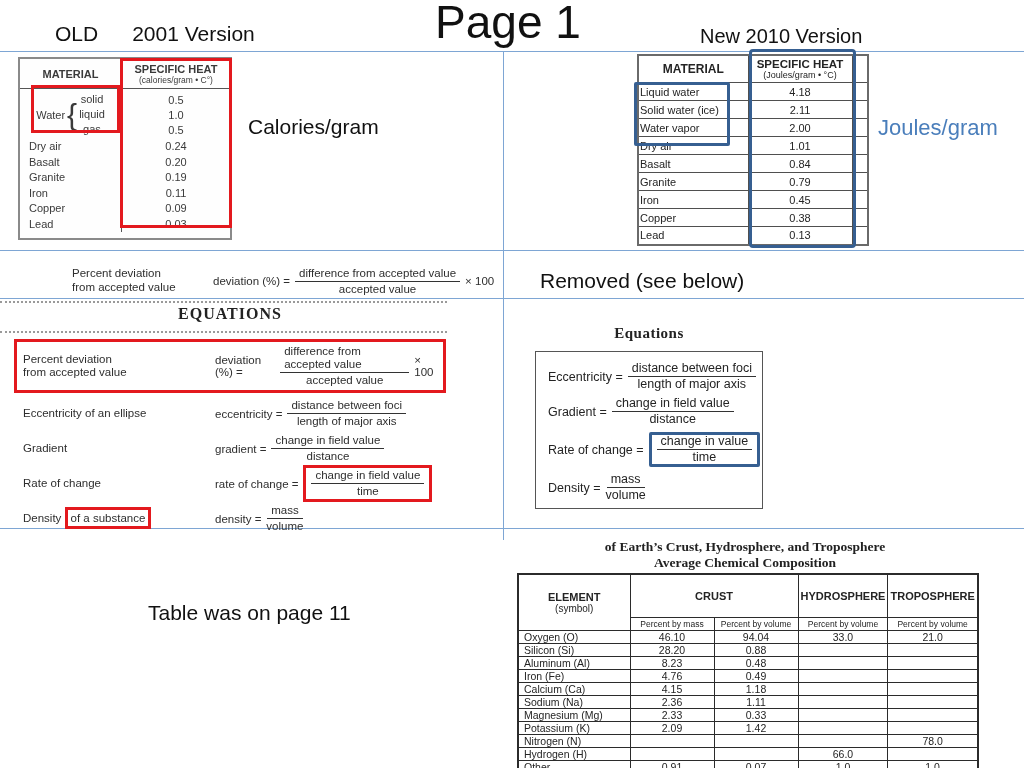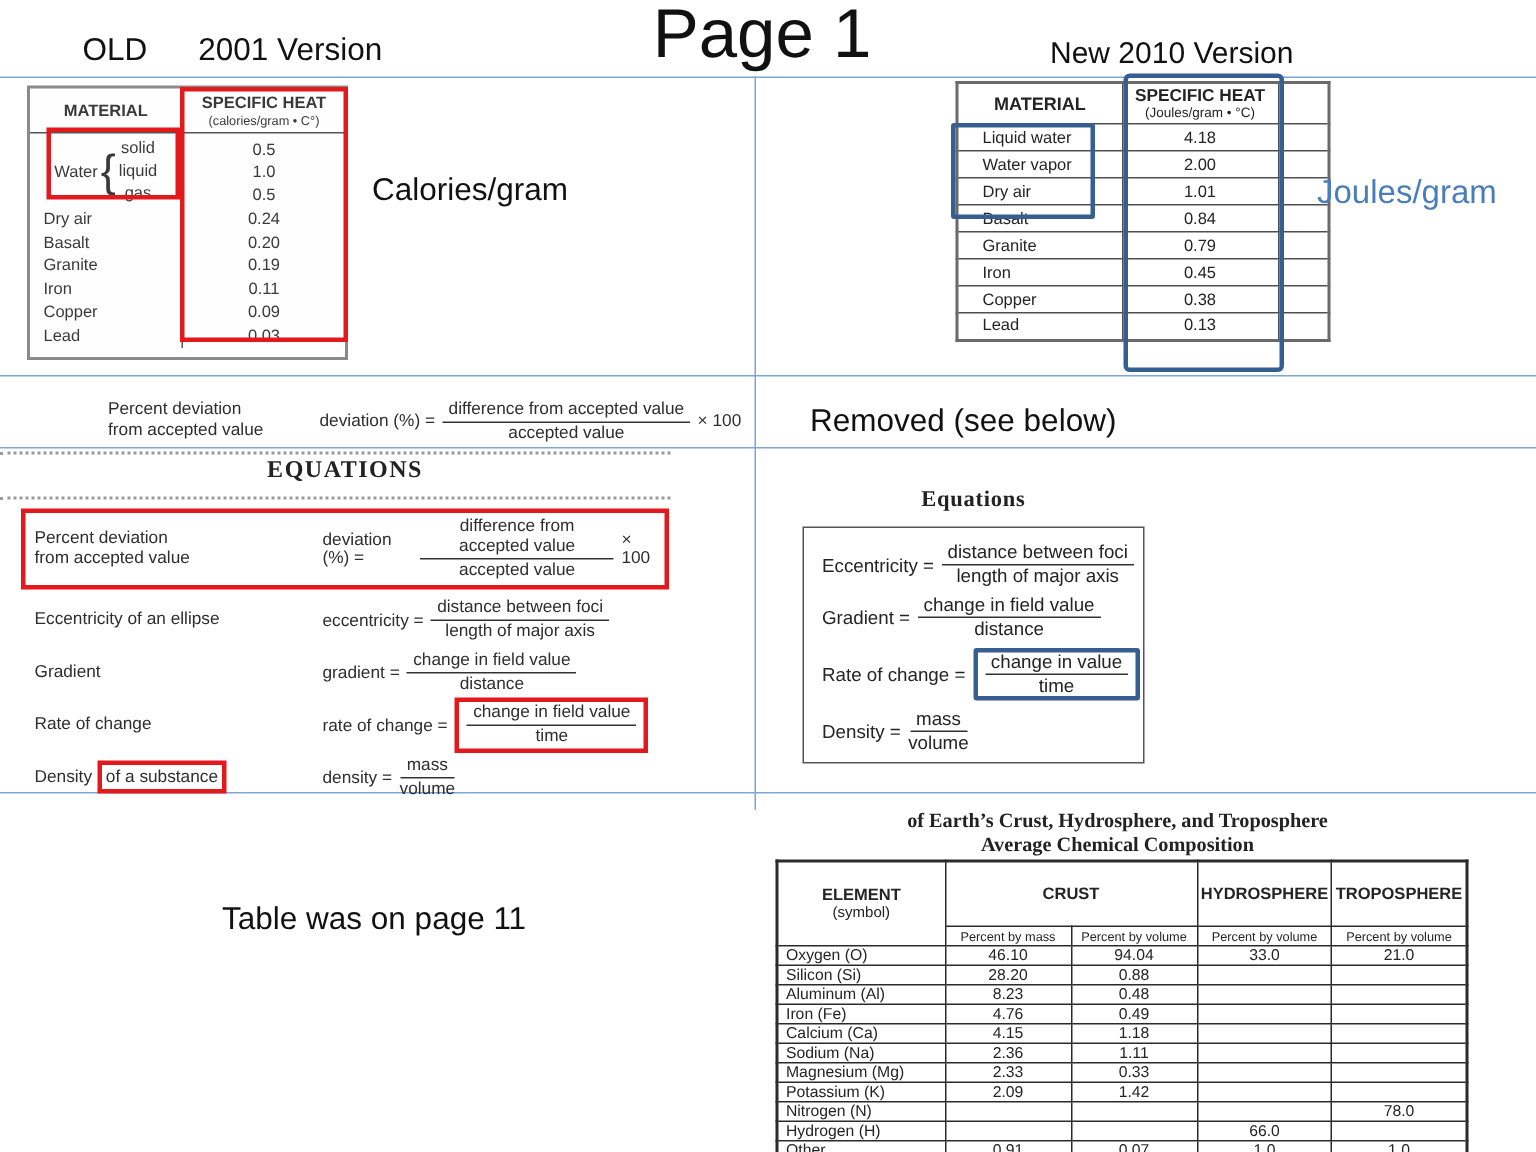--- a/index.html
+++ b/index.html
@@ -53,30 +53,30 @@
 
   
   #new-table{position:absolute;left:637px;top:54px;border-collapse:collapse;color:#242424;background:#fff;}
   #new-table th,#new-table td{border:1px solid #4f4f4f;}
   #new-table{border:2px solid #6a6a6a;}
   .nt-h-m{width:110px;font-weight:bold;font-size:12px;padding:4px 2px;}
   .nt-h-v{width:104px;padding:2px 1px;}
   .nt-h-v .t{font-weight:bold;font-size:11.5px;display:block;}
   .nt-h-v .s{font-size:9px;font-weight:normal;display:block;}
   .nt-h-x{width:16px;}
-  #new-table td{font-size:11px;height:18px;padding:0 16px;}
+  #new-table td{font-size:11px;height:18px;padding:0 1px;}
   #new-table td.nt-v{text-align:center;}
 
   .bluebox{position:absolute;border:3px solid var(--navy);border-radius:2px;}
   #bluebox-water{left:634px;top:82px;width:96px;height:64px;}
   #bluebox-heat{left:749px;top:49px;width:107px;height:199px;border-radius:4px;}
 
   
   .eqform{display:flex;align-items:center;gap:5px;}
-  .frac{display:inline-flex;flex-direction:column;align-items:center;text-align:center;line-height:13px;}
+  .frac{display:inline-flex;flex-direction:column;align-items:center;text-align:left;line-height:13px;}
   .frac .num{border-bottom:1px solid #333;padding:0 4px 1px;}
   .frac .den{padding-top:1px;}
   .red-frac{border:3px solid var(--red);padding:1px 5px;margin:-2px 0;}
   .blue-frac{border:3px solid var(--navy);padding:0 5px;border-radius:2px;}
   .red-inline{border:3px solid var(--red);padding:2px 3px;}
 
   
   #mid-label{position:absolute;left:72px;top:266px;font-size:11.5px;line-height:14px;color:var(--scan);}
   #mid-formula{position:absolute;left:213px;top:264px;font-size:11.5px;color:var(--scan);height:34px;}
 
@@ -199,20 +199,25 @@
           <span class="t">SPECIFIC HEAT</span>
           <span class="s">(Joules/gram • °C)</span>
         </th>
         <th class="nt-h-x"></th>
       </tr>
     </thead>
     <tbody id="nt-body">
         <tr>
           <td class="nt-m">Liquid water</td>
           <td class="nt-v">4.18</td>
+          <td class="nt-x"></td>
+        </tr>
+        <tr>
+          <td class="nt-m">Solid water (ice)</td>
+          <td class="nt-v">2.11</td>
           <td class="nt-x"></td>
         </tr>
         <tr>
           <td class="nt-m">Water vapor</td>
           <td class="nt-v">2.00</td>
           <td class="nt-x"></td>
         </tr>
         <tr>
           <td class="nt-m">Dry air</td>
           <td class="nt-v">1.01</td>

